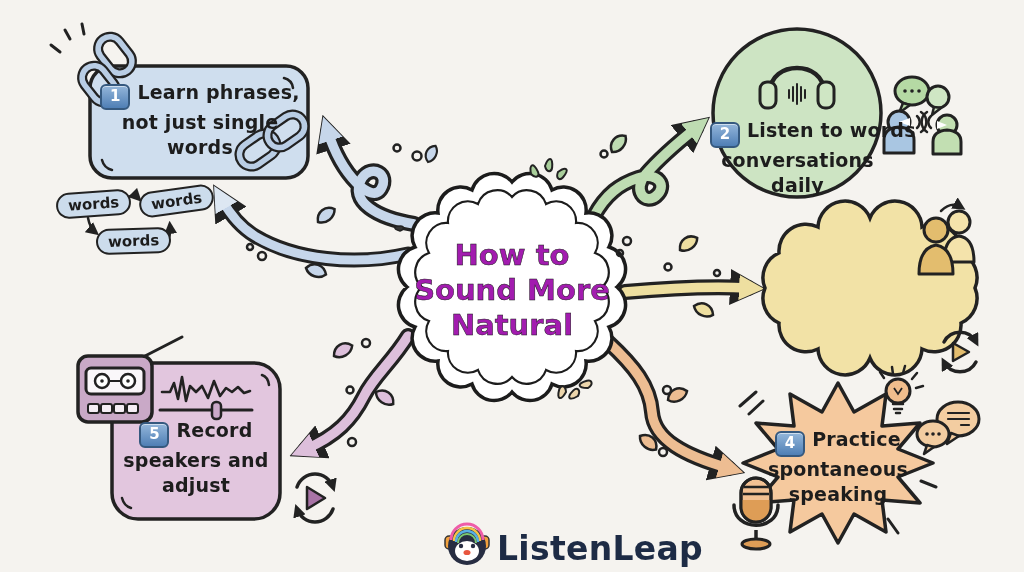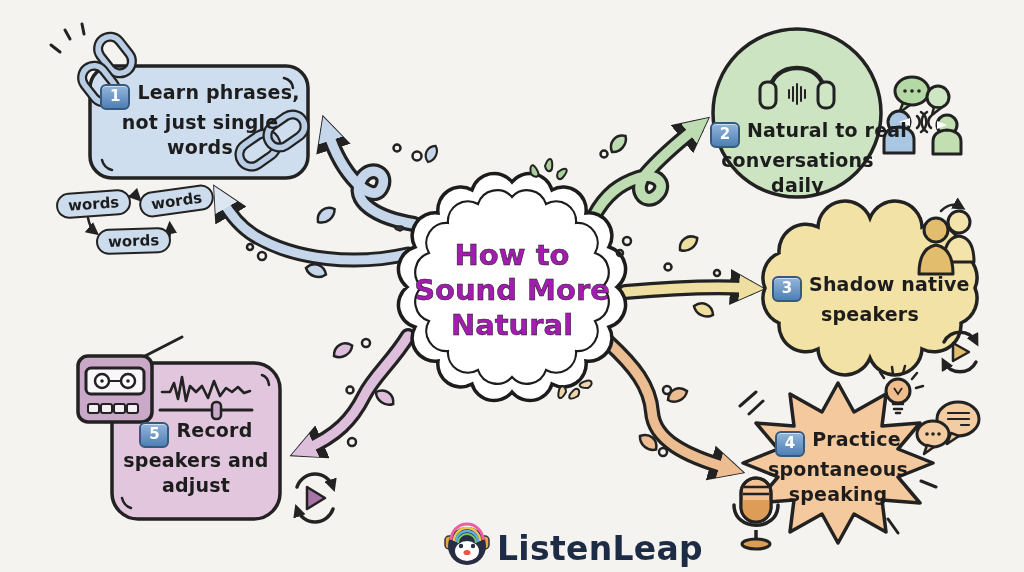--- a/index.html
+++ b/index.html
@@ -290,29 +290,25 @@
   </g>
 </svg>
 
 <div class="node-label" style="left:100px; top:80px; width:200px;">
   <div class="line"><span class="badge">1</span><span>Learn phrases,</span></div>
   <div class="line">not just single</div>
   <div class="line">words</div>
 </div>
 
 <div class="node-label" style="left:710px; top:118px; width:175px;">
-  <div class="line"><span class="badge">2</span><span>Natural to real</span></div>
+  <div class="line"><span class="badge">2</span><span>Listen to words</span></div>
   <div class="line">conversations</div>
   <div class="line">daily</div>
 </div>
 
-<div class="node-label" style="left:772px; top:272px; width:196px;">
-  <div class="line"><span class="badge">3</span><span>Shadow native</span></div>
-  <div class="line">speakers</div>
-</div>
 
 <div class="node-label" style="left:752px; top:427px; width:172px;">
   <div class="line"><span class="badge">4</span><span>Practice</span></div>
   <div class="line">spontaneous</div>
   <div class="line">speaking</div>
 </div>
 
 <div class="node-label" style="left:116px; top:418px; width:160px;">
   <div class="line"><span class="badge">5</span><span>Record</span></div>
   <div class="line">speakers and</div>

